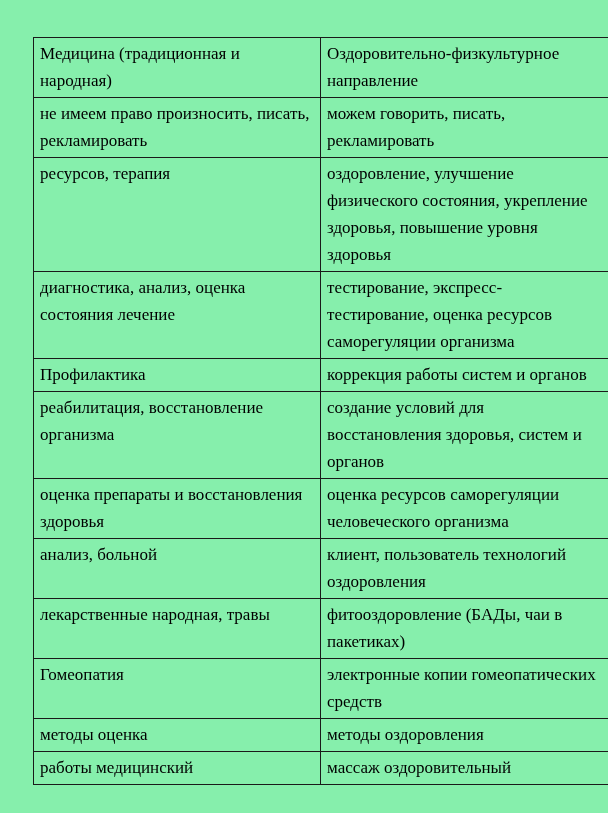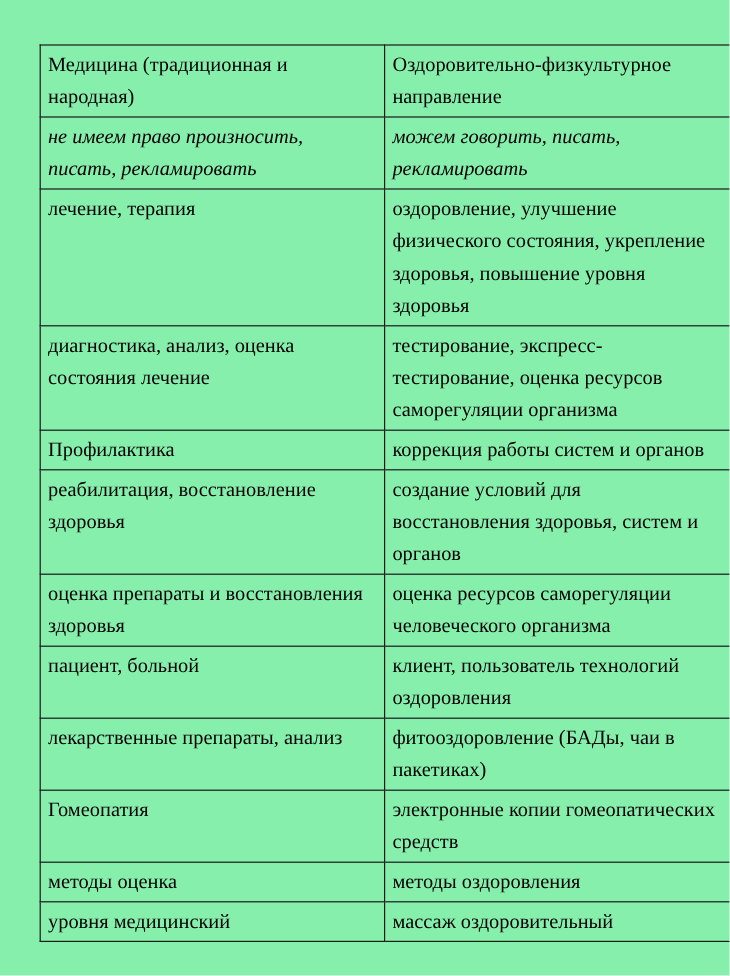--- a/index.html
+++ b/index.html
@@ -25,71 +25,71 @@
   table.cmp td {
     border: 1.5px solid #1a1a1a;
     vertical-align: top;
     padding: 2px 8px 3px 6px;
     font-size: 17px;
     line-height: 27px;
     word-wrap: break-word;
   }
   td.col-left  { width: 272px; }
   td.col-right { width: 275px; }
-  tr.italic td { font-style: italic; }
+  tr.italic td { }
 </style>
 </head>
 <body>
 
 <div class="page">
   <table class="cmp">
     <tbody>
       <tr>
         <td class="col-left">Медицина (традиционная и народная)</td>
         <td class="col-right">Оздоровительно-физкультурное направление</td>
       </tr>
       <tr class="italic">
         <td class="col-left">не имеем право произносить, писать, рекламировать</td>
         <td class="col-right">можем говорить, писать, рекламировать</td>
       </tr>
       <tr>
-        <td class="col-left">лечение, терапия</td>
+        <td class="col-left">ресурсов, терапия</td>
         <td class="col-right">оздоровление, улучшение физического состояния, укрепление здоровья, повышение уровня здоровья</td>
       </tr>
       <tr>
         <td class="col-left">диагностика, анализ, оценка состояния лечение</td>
         <td class="col-right">тестирование, экспресс-тестирование, оценка ресурсов саморегуляции организма</td>
       </tr>
       <tr>
         <td class="col-left">Профилактика</td>
         <td class="col-right">коррекция работы систем и органов</td>
       </tr>
       <tr>
-        <td class="col-left">реабилитация, восстановление здоровья</td>
+        <td class="col-left">реабилитация, восстановление организма</td>
         <td class="col-right">создание условий для восстановления здоровья, систем и органов</td>
       </tr>
       <tr>
         <td class="col-left">оценка препараты и восстановления здоровья</td>
         <td class="col-right">оценка ресурсов саморегуляции человеческого организма</td>
       </tr>
       <tr>
-        <td class="col-left">пациент, больной</td>
+        <td class="col-left">анализ, больной</td>
         <td class="col-right">клиент, пользователь технологий оздоровления</td>
       </tr>
       <tr>
-        <td class="col-left">лекарственные препараты, анализ</td>
+        <td class="col-left">лекарственные народная, травы</td>
         <td class="col-right">фитооздоровление (БАДы, чаи в пакетиках)</td>
       </tr>
       <tr>
         <td class="col-left">Гомеопатия</td>
         <td class="col-right">электронные копии гомеопатических средств</td>
       </tr>
       <tr>
         <td class="col-left">методы оценка</td>
         <td class="col-right">методы оздоровления</td>
       </tr>
       <tr>
-        <td class="col-left">уровня медицинский</td>
+        <td class="col-left">работы медицинский</td>
         <td class="col-right">массаж оздоровительный</td>
       </tr>
     </tbody>
   </table>
 </div>
 
 </body></html>

